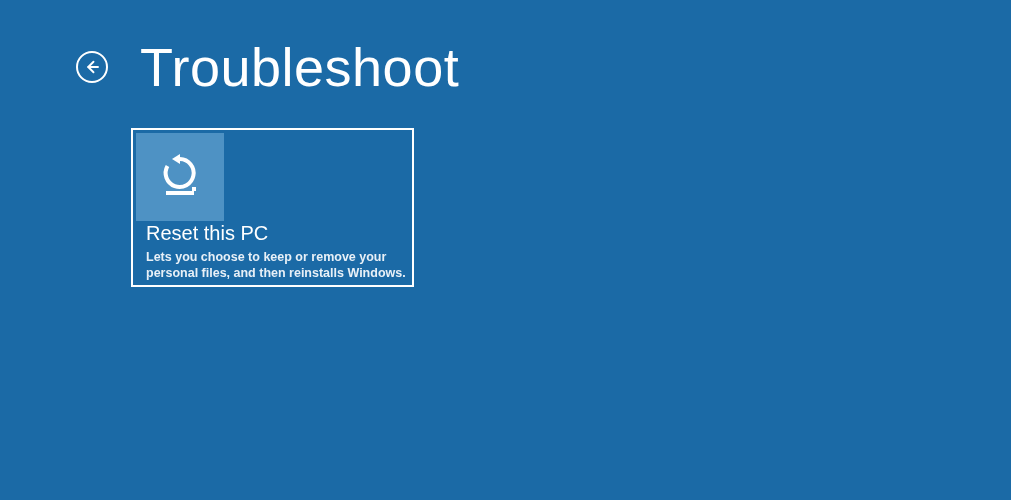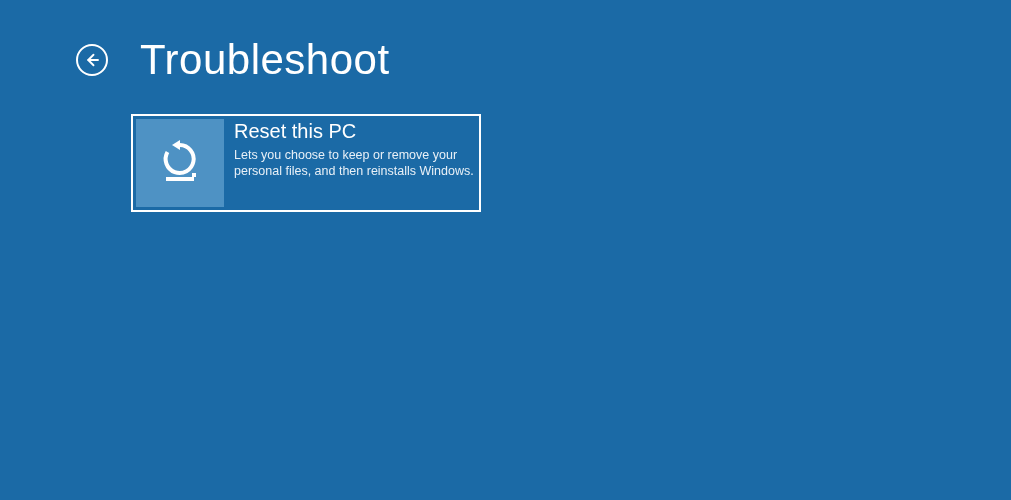--- a/index.html
+++ b/index.html
@@ -31,38 +31,39 @@
       justify-content: center;
       cursor: pointer;
       margin-right: 32px;
       flex-shrink: 0;
     }
     .back-btn svg {
       width: 18px;
       height: 18px;
     }
     .title {
-      font-size: 42px;
+      font-size: 54px;
       font-weight: 300;
       letter-spacing: 0.5px;
       text-align: right;
     }
     .options {
       margin-top: 30px;
       margin-left: 131px;
       display: flex;
       flex-direction: column;
       gap: 12px;
     }
     .option-tile {
-      width: 350px;
+      width: 283px;
       display: flex;
       align-items: flex-start;
       padding: 5px;
       cursor: pointer;
+      flex-direction: column;
     }
     .option-tile.selected {
       border: 2px solid #ffffff;
       padding: 3px;
     }
     .option-icon {
       width: 88px;
       height: 88px;
       background-color: #4e92c4;
       display: flex;
@@ -76,21 +77,21 @@
       flex: 1;
     }
     .option-title {
       font-size: 20px;
       font-weight: 300;
       margin-bottom: 4px;
       line-height: 1.2;
     }
     .option-desc {
       font-size: 12.5px;
-      font-weight: 400;
+      font-weight: 700;
       line-height: 1.3;
       color: #e8f0f7;
     }
   </style>
 </head>
 <body>
 
 <div class="header">
   <div class="back-btn">
     <svg viewBox="0 0 24 24">

